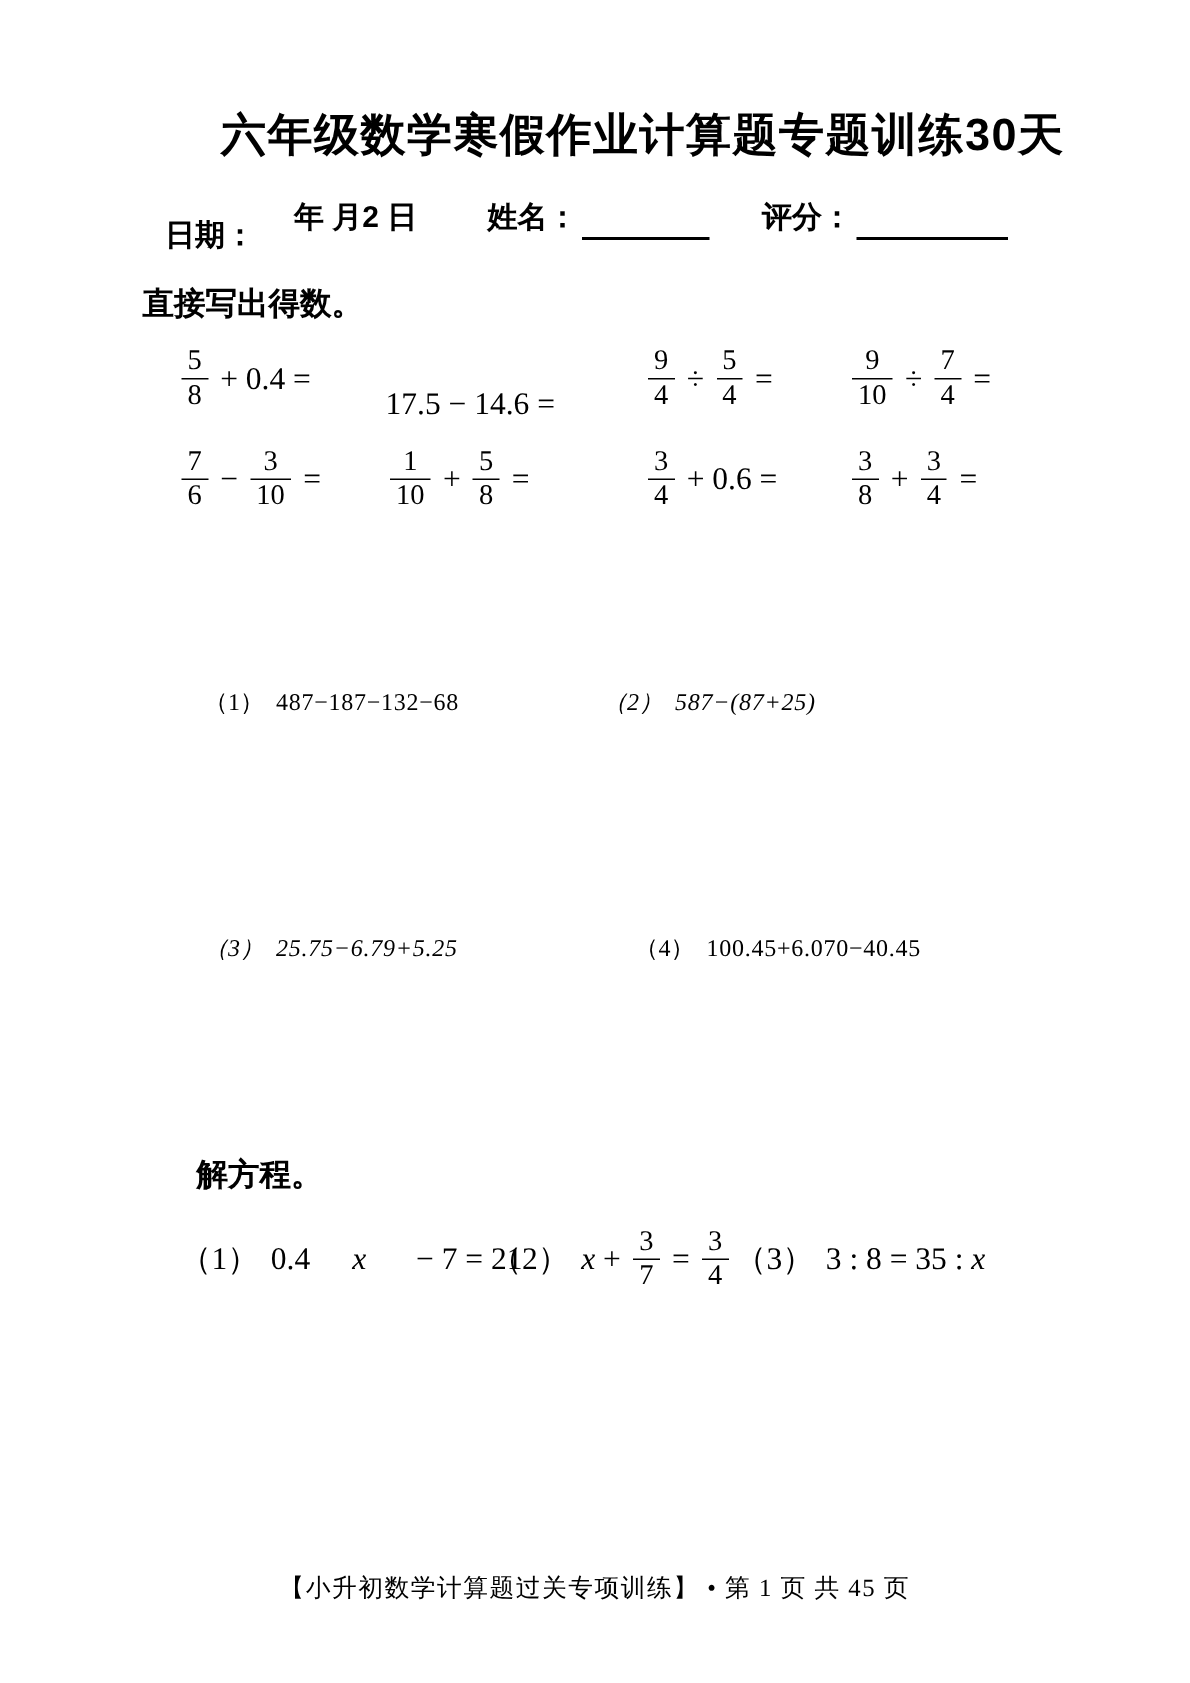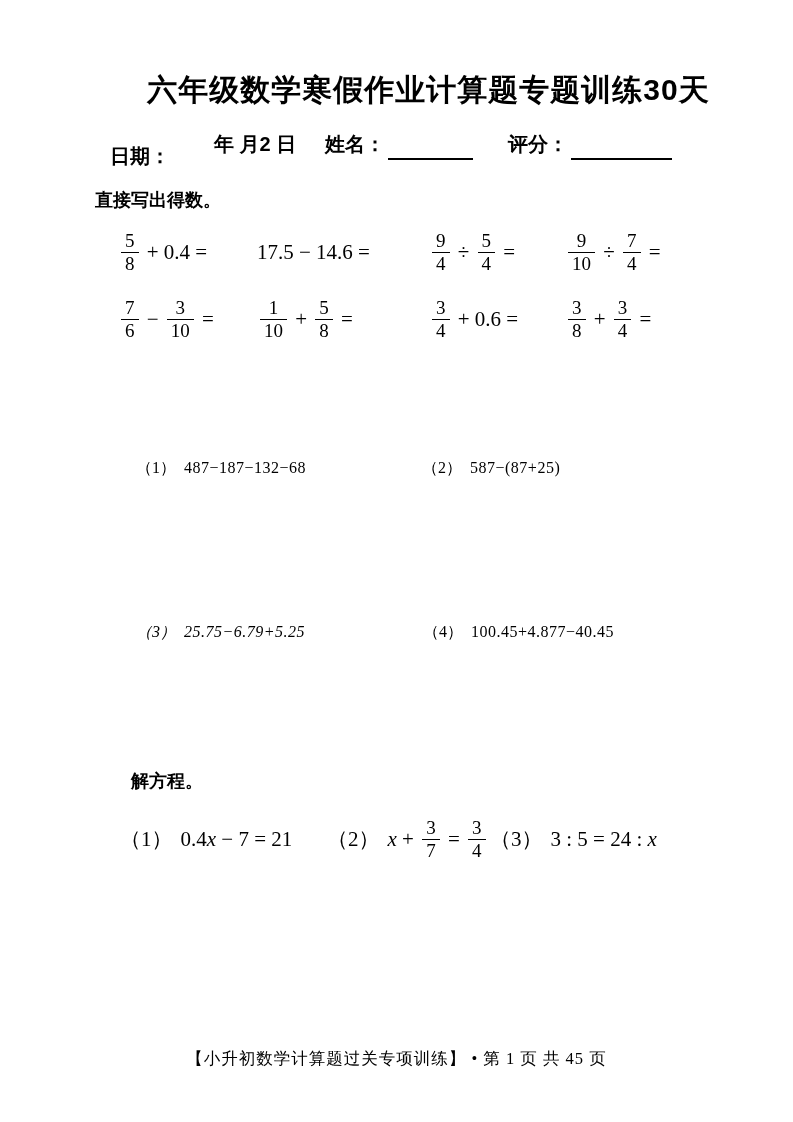--- a/index.html
+++ b/index.html
@@ -31,38 +31,38 @@
   
   .hl {
     position: absolute;
     top: 131px;
     font-size: 20px;
     font-weight: bold;
     white-space: pre;
     font-family: "Liberation Sans", sans-serif;
   }
   .date-label  { left: 110px; margin-top: 12px; }
-  .date-text   { left: 214px; }
+  .date-text   { left: 196px; }
   .name-label  { left: 325px; text-align: center; }
   .score-label { left: 508px; }
   .blank {
     position: absolute;
     top: 134px;
     height: 24px;
     border-bottom: 2px solid #000;
   }
   .name-blank  { left: 388px; width: 85px; }
   .score-blank { left: 571px; width: 101px; }
 
   
   .sec-heading {
     position: absolute;
     left: 95px;
     margin: 0;
-    font-size: 18px;
+    font-size: 21px;
     font-weight: bold;
     font-family: "Liberation Sans", sans-serif;
     text-align: right;
   }
   .sh1 { top: 188px; }
   .sh2 { top: 383px; }
   .sh3 { top: 769px; margin-left: 36px; }
 
   
   .math {
@@ -99,21 +99,21 @@
   
   .calc-item {
     position: absolute;
     font-family: "Liberation Serif", serif;
     font-size: 16px;
     white-space: pre;
   }
   .calc-item .pno { margin-right: 8px; }
   .calc-item .pexpr { letter-spacing: 0.5px; }
   .c1 { left: 120px; top: 440px; }
-  .c2 { left: 406px; top: 440px; }
+  .c2 { left: 386px; top: 440px; font-style: italic; }
   .c3 { left: 120px; top: 604px; font-style: italic; }
   .c4 { left: 407px; top: 604px; }
 
   
   .eq { height: 62px; }
   .e1 { left: 120px; top: 808px; }
   .e2 { left: 327px; top: 808px; }
   .e3 { left: 490px; top: 808px; }
   .eq .pno {
     font-family: "Liberation Serif", serif;
@@ -147,21 +147,21 @@
     <span class="hl score-label">评分：</span>
     <span class="blank score-blank"></span>
   </div>
 
   <h2 class="sec-heading sh1">直接写出得数。</h2>
 
   <div class="math q1" style="display: inline-flex; align-items: center;">
       <span class="frac"><span class="num">5</span><span class="den">8</span></span>
       <span> + 0.4 =</span>
     </div>
-  <div class="math q2" style="display: inline-flex; align-items: center;">
+  <div class="math q2" style="display: inline-flex; align-items: flex-end;">
       <span>17.5 − 14.6 =</span>
     </div>
   <div class="math q3" style="display: inline-flex; align-items: center;">
       <span class="frac"><span class="num">9</span><span class="den">4</span></span>
       <span> ÷ </span>
       <span class="frac"><span class="num">5</span><span class="den">4</span></span>
       <span> =</span>
     </div>
   <div class="math q4" style="display: inline-flex; align-items: center;">
       <span class="frac"><span class="num">9</span><span class="den">10</span></span>
@@ -196,33 +196,33 @@
   <div class="calc-item c1">
     <span class="pno">（1）</span><span class="pexpr">487−187−132−68</span>
   </div>
   <div class="calc-item c2">
     <span class="pno">（2）</span><span class="pexpr">587−(87+25)</span>
   </div>
   <div class="calc-item c3">
     <span class="pno">（3）</span><span class="pexpr">25.75−6.79+5.25</span>
   </div>
   <div class="calc-item c4">
-    <span class="pno">（4）</span><span class="pexpr">100.45+4.877−40.45</span>
+    <span class="pno">（4）</span><span class="pexpr">100.45+6.070−40.45</span>
   </div>
 
   <h2 class="sec-heading sh3">解方程。</h2>
 
   <div class="math eq e1">
     <span class="pno">（1）</span>
-      <span class="eqbody" style="display: inline-flex; align-items: center;"><span>0.4</span><span class="var">x</span><span> − 7 = 21</span></span>
+      <span class="eqbody" style="display: inline-flex; align-items: center; gap: 28px;"><span>0.4</span><span class="var">x</span><span> − 7 = 21</span></span>
   </div>
   <div class="math eq e2">
     <span class="pno">（2）</span>
       <span class="eqbody" style="display: inline-flex; align-items: center;"><span class="var">x</span><span> + </span><span class="frac"><span class="num">3</span><span class="den">7</span></span><span> = </span><span class="frac"><span class="num">3</span><span class="den">4</span></span></span>
   </div>
   <div class="math eq e3">
     <span class="pno">（3）</span>
-      <span class="eqbody" style="display: inline-flex; align-items: center;"><span>3 : 5 = 24 : </span><span class="var">x</span></span>
+      <span class="eqbody" style="display: inline-flex; align-items: center;"><span>3 : 8 = 35 : </span><span class="var">x</span></span>
   </div>
 
   <div class="footer">【小升初数学计算题过关专项训练】 • 第 1 页 共 45 页</div>
 
 </div>
 
 </body></html>

